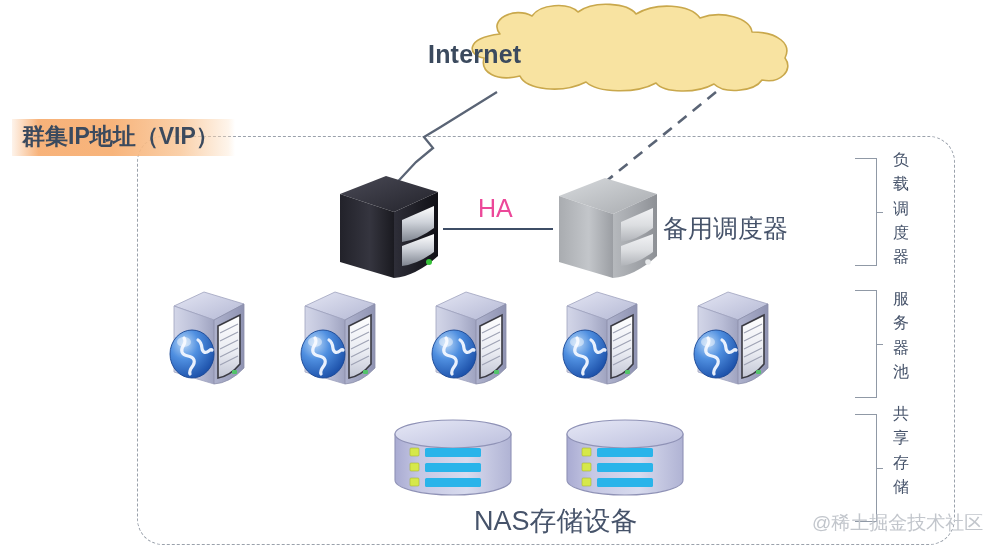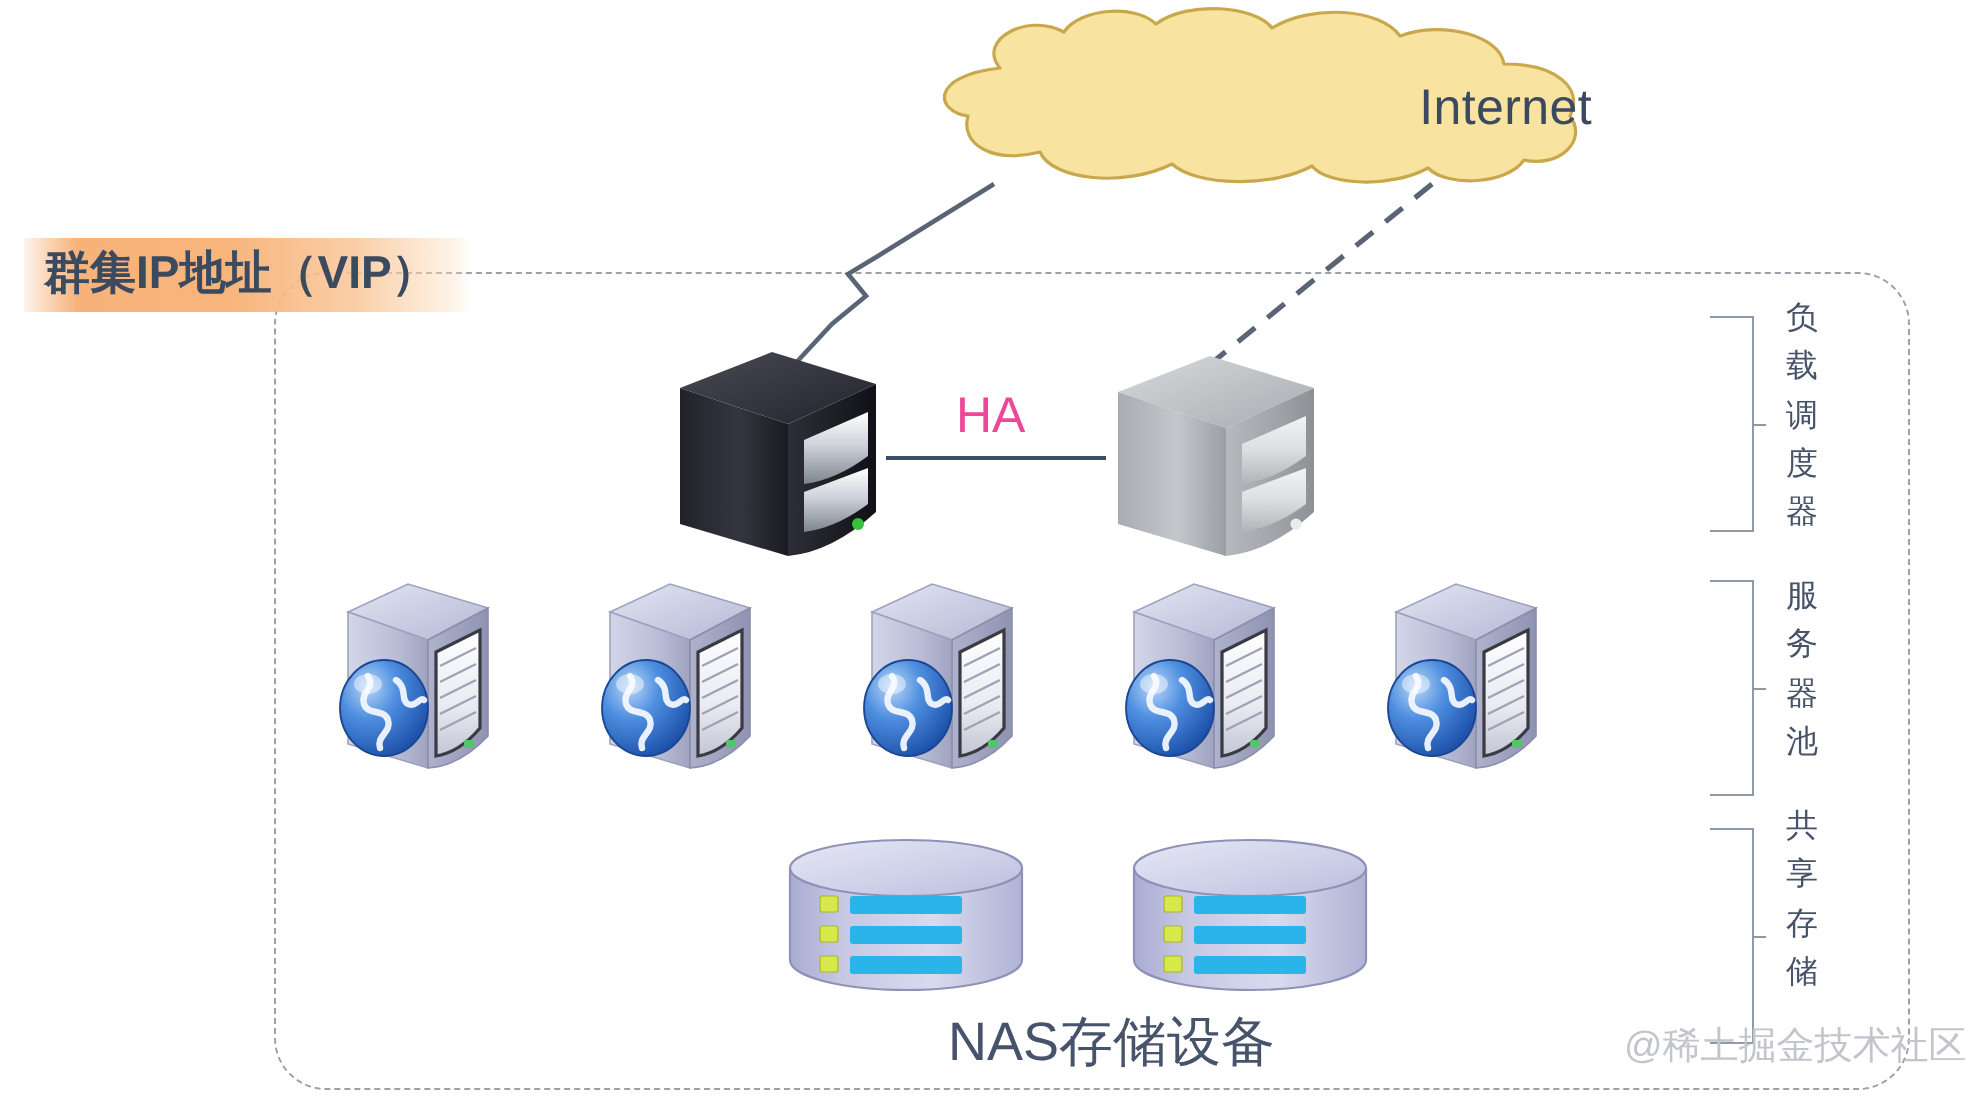--- a/index.html
+++ b/index.html
@@ -19,23 +19,23 @@
   }
   .abs { position: absolute; }
 
   
   #internet-cloud {
     left: 428px; top: 4px; width: 368px; height: 90px;
   }
   #internet-label {
     position: absolute;
     left: 0; top: 36px; width: 368px;
-    text-align: right;
+    text-align: left;
     font-size: 25px;
-    font-weight: normal;
+    font-weight: bold;
     color: #3b4a5e;
     letter-spacing: 0.2px;
   }
 
   
   #cluster-boundary {
     left: 137px; top: 136px;
     width: 818px; height: 409px;
     border: 1.4px dashed #9aa1ab;
     border-radius: 26px;
@@ -219,20 +219,21 @@
         </linearGradient>
       </defs>
       <path d="M6,26 L52,8 L104,24 L60,44 Z" fill="url(#gyTop)"></path>
       <path d="M6,26 L60,44 L60,108 L6,92 Z" fill="url(#gySide)"></path>
       <path d="M60,44 L104,24 L104,86 Q82,106 60,108 Z" fill="url(#gyFront)"></path>
       <path d="M68,52 L100,38 L100,58 Q84,70 68,72 Z" fill="url(#gyPanel)"></path>
       <path d="M68,76 L100,64 L100,82 Q84,94 68,96 Z" fill="url(#gyPanel)"></path>
       <circle cx="95" cy="92" r="2.8" fill="#e8eaec"></circle>
     </svg>
   </div>
+  <div class="abs node-label" id="backup-scheduler-label">备用调度器</div>
 
   <div class="abs" id="server-pool-row" style="left:0; top:0;">
     <svg class="abs" style="left:170px; top:288px;" width="710" height="104" viewBox="0 0 710 104">
       <defs>
         <linearGradient id="wsTop" x1="0" y1="0" x2="1" y2="1">
           <stop offset="0%" stop-color="#e3e5f3"></stop>
           <stop offset="100%" stop-color="#b4b8d4"></stop>
         </linearGradient>
         <linearGradient id="wsSide" x1="0" y1="0" x2="1" y2="0">
           <stop offset="0%" stop-color="#d3d6e8"></stop>

